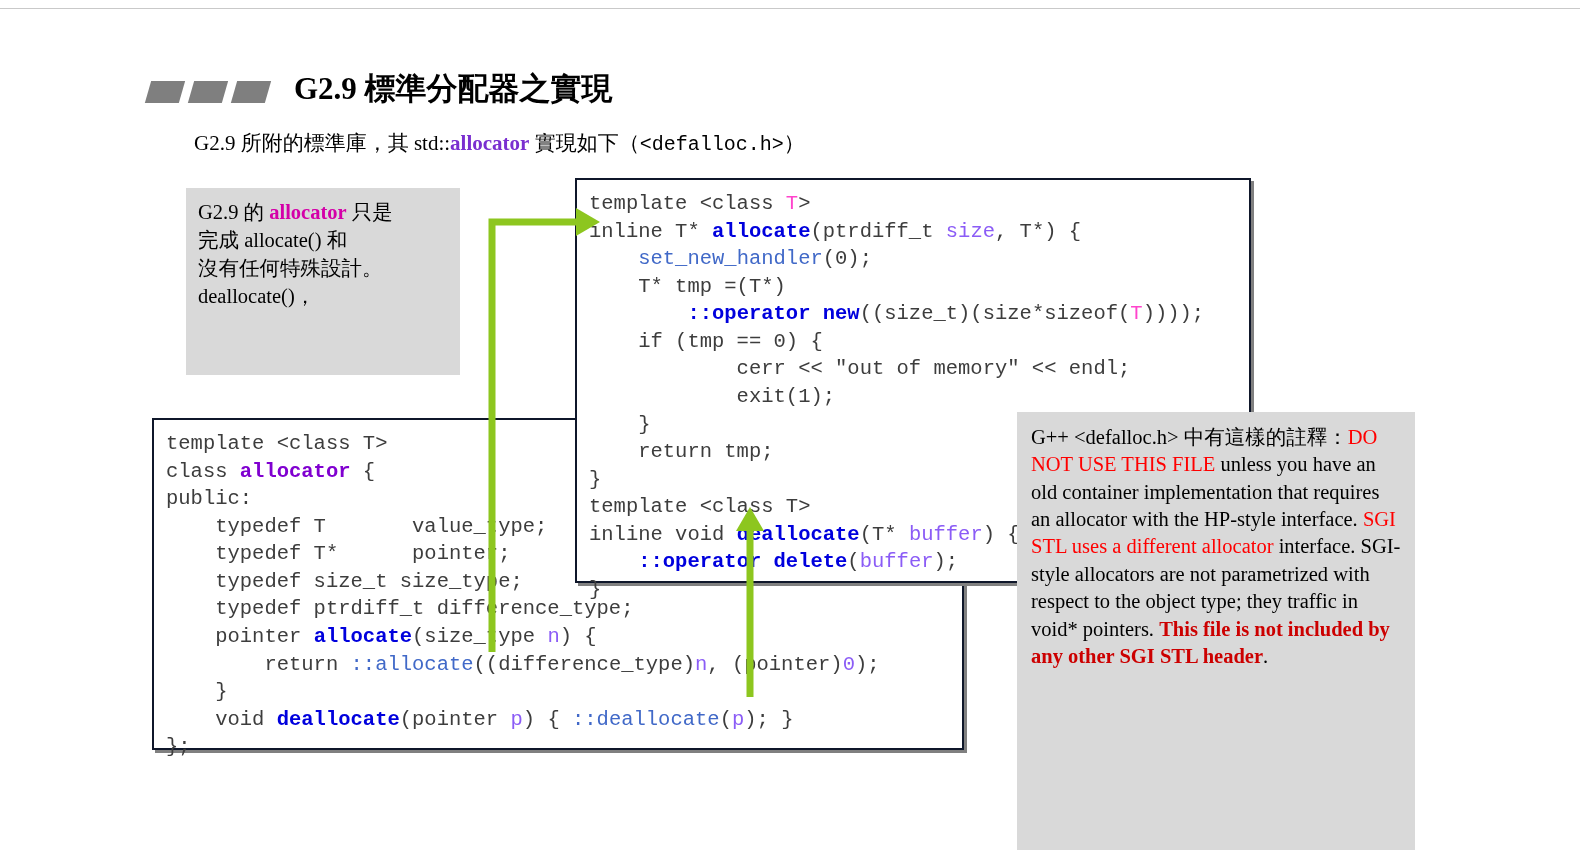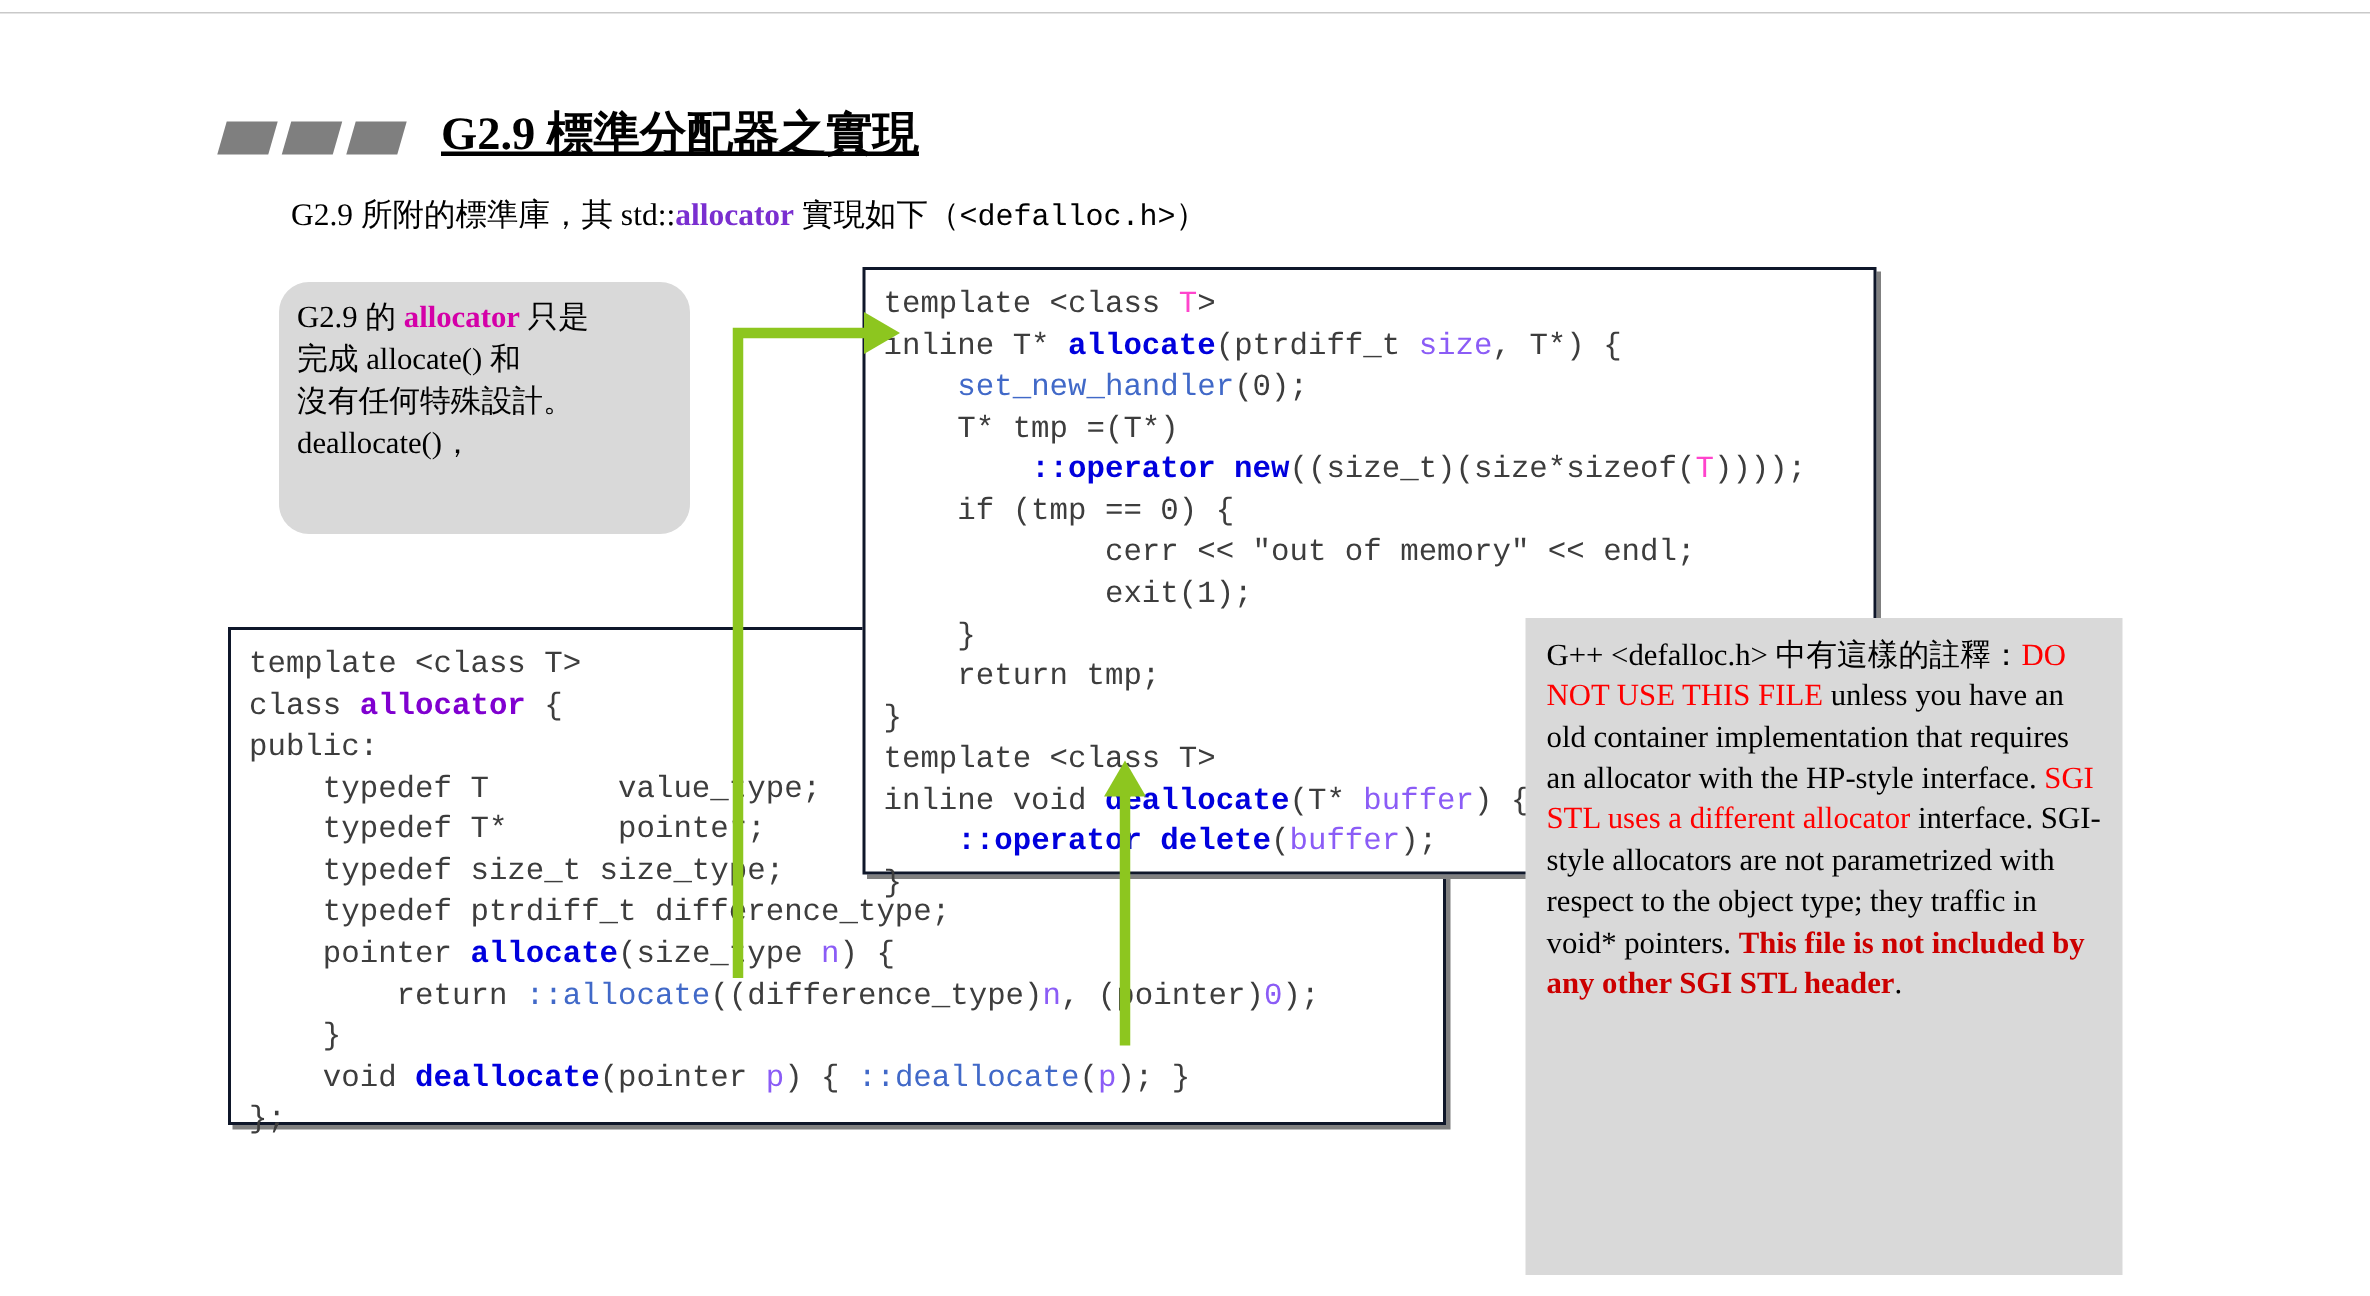--- a/index.html
+++ b/index.html
@@ -32,21 +32,20 @@
     width: 34px; height: 22px;
     background: #7f7f7f;
     transform: skewX(-16deg);
   }
   #title-text {
     font-size: 31px;
     font-weight: bold;
     color: #000000;
     letter-spacing: 0px;
     white-space: nowrap;
-    text-decoration: underline;
   }
 
   
   #subtitle {
     position: absolute;
     left: 194px; top: 129px;
     font-size: 21px;
     color: #000000;
     white-space: nowrap;
   }
@@ -57,24 +56,23 @@
   .note-box {
     position: absolute;
     background: #d9d9d9;
     color: #000;
     font-size: 20.5px;
     line-height: 1.37;
   }
 
   #note-left {
     left: 186px; top: 188px;
-    width: 274px; height: 168px;
+    width: 274px; height: 187px;
     padding: 10px 0 0 12px;
     box-sizing: border-box;
-    border-radius: 20px;
   }
   #note-left .hl { color: #d400a8; font-weight: bold; }
 
   #note-right {
     left: 1017px; top: 412px;
     width: 398px; height: 438px;
     padding: 12px 14px 0 14px;
     box-sizing: border-box;
     font-size: 20.5px;
     line-height: 1.335;

